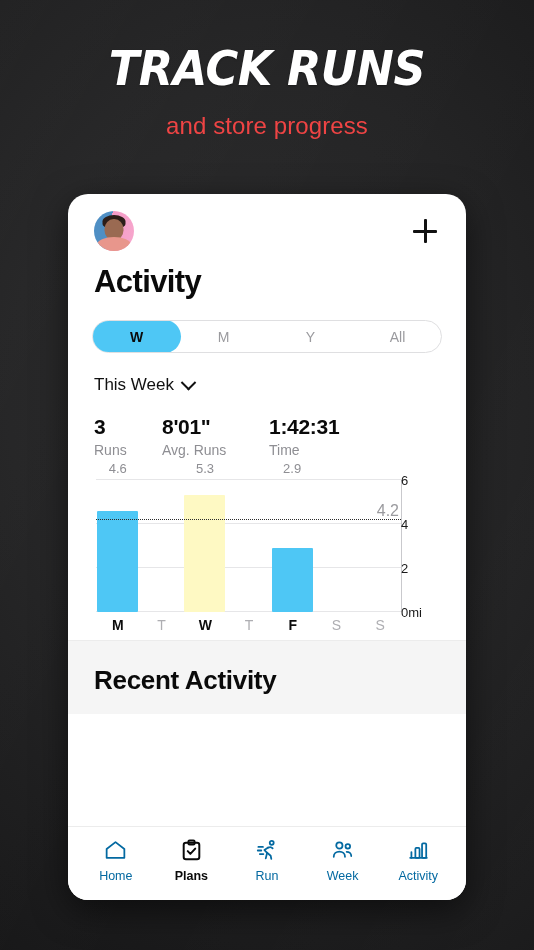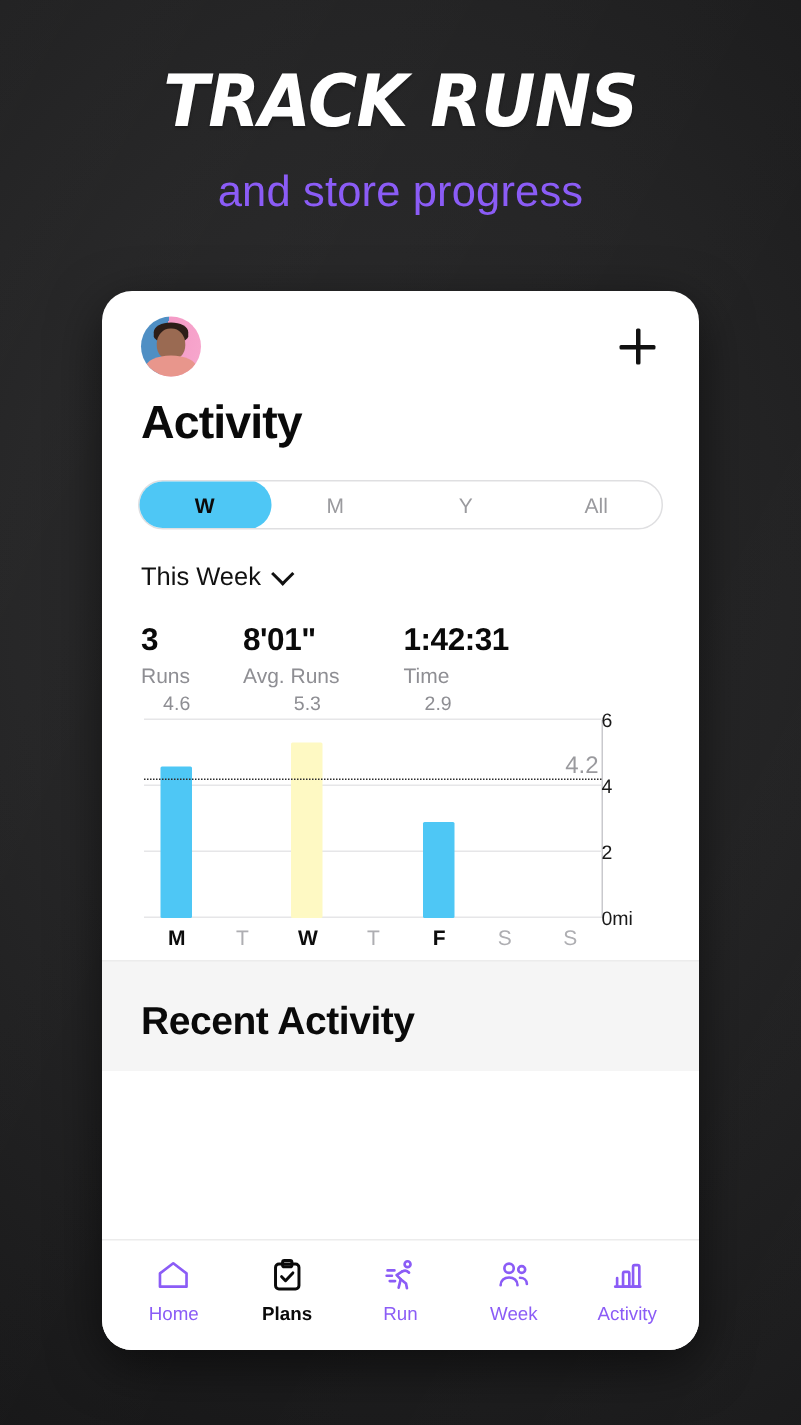--- a/index.html
+++ b/index.html
@@ -46,22 +46,22 @@
     letter-spacing: -0.5px;
     color: #ffffff;
     line-height: 1;
     transform: scaleX(0.93);
     text-shadow: 0 1px 2px rgba(0,0,0,0.35);
   }
   .promo-sub {
     margin-top: 20px;
     font-family: "Liberation Sans", sans-serif;
     font-weight: 400;
-    font-size: 29px;
-    color: #8b5cf6;
+    font-size: 24px;
+    color: #ef4444;
     letter-spacing: 0.1px;
   }
 
   
   #app-card {
     position: absolute;
     left: 68px;
     top: 194px;
     width: 398px;
     height: 706px;
@@ -271,21 +271,21 @@
     display: flex;
   }
   .bar-col {
     flex: 1 1 0;
     position: relative;
     display: flex;
     align-items: flex-end;
     justify-content: center;
   }
   .bar {
-    width: 21px;
+    width: 41px;
     background: #4ec7f5;
     border-radius: 1px;
   }
   .bar-val {
     position: absolute;
     bottom: 100%;
     left: 50%;
     transform: translateX(-50%);
     font-size: 13px;
     color: #8e8e93;
@@ -329,21 +329,21 @@
     align-items: center;
     padding: 0 10px 6px;
   }
   .nav-item {
     flex: 1 1 0;
     display: flex;
     flex-direction: column;
     align-items: center;
     gap: 6px;
     cursor: pointer;
-    color: #8b5cf6;
+    color: #0369a1;
   }
   .nav-item.active { color: #0a0a0a; }
   .nav-lbl { font-size: 12.5px; }
   .nav-item.active .nav-lbl { font-weight: 700; }
   .nav-item svg { display: block; }
 </style>
 </head>
 <body>
 
 <div id="promo-bg"></div>

